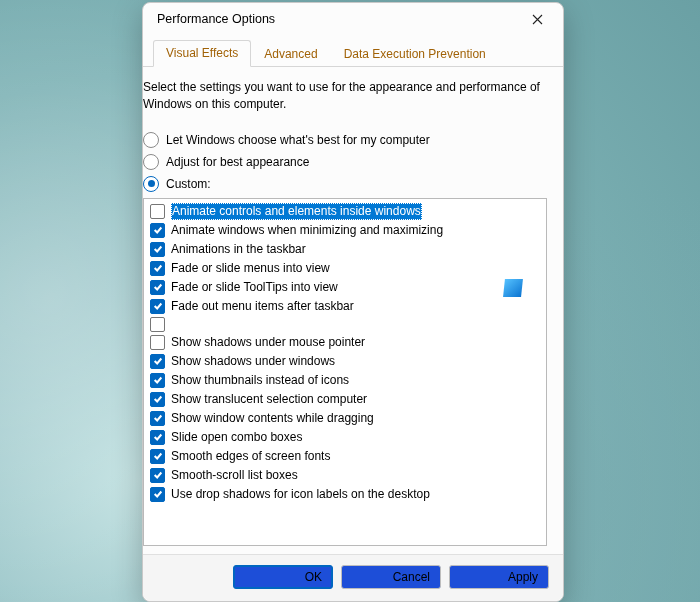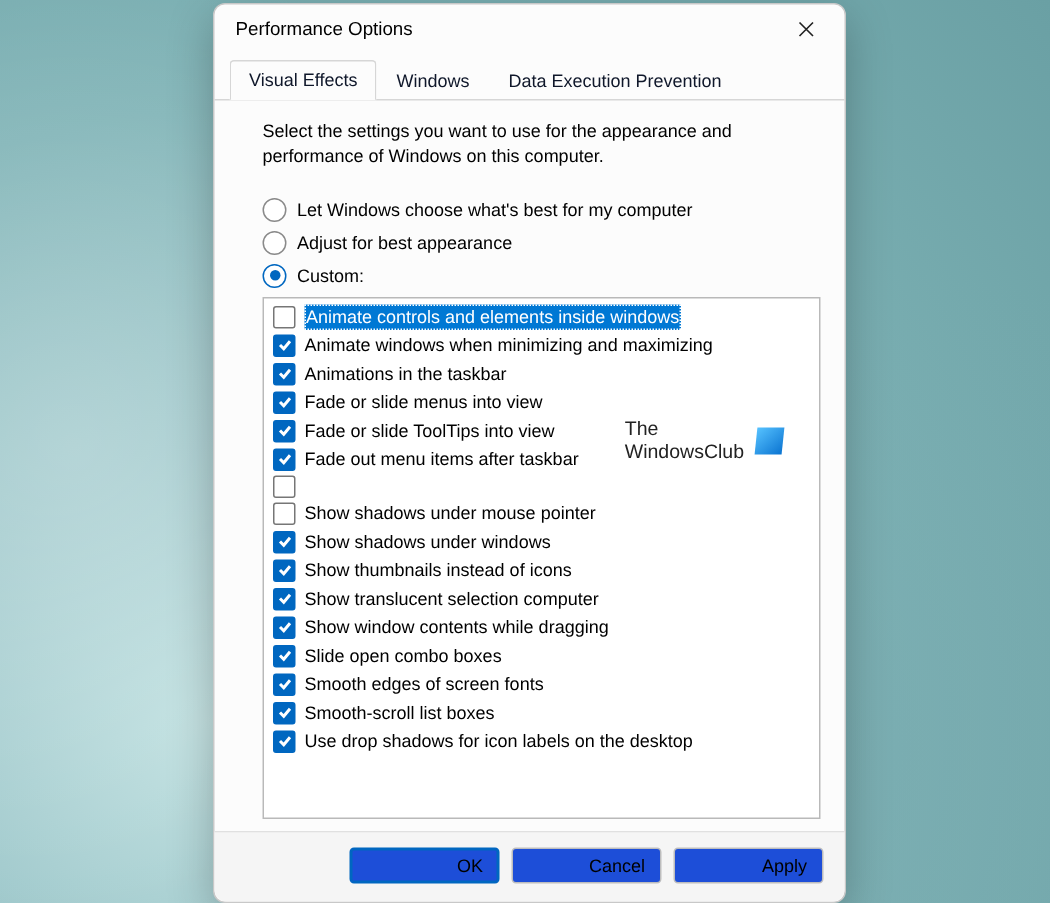--- a/index.html
+++ b/index.html
@@ -72,33 +72,33 @@
     gap: 0;
     font-size: 12px;
     position: relative;
   }
   .tab {
     padding: 5px 12px 6px 12px;
     border: 1px solid transparent;
     border-bottom: none;
     position: relative;
     top: 1px;
-    color: #0f172a;
+    color: #a16207;
     white-space: nowrap;
   }
   .tab.active {
     background: #fcfcfc;
     border-color: #d6d6d6;
     border-radius: 3px 3px 0 0;
     border-bottom: 1px solid #fcfcfc;
   }
 
   .content {
     flex: 1;
-    padding: 12px 16px 8px 32px;
+    padding: 12px 16px 8px 0;
     overflow: hidden;
     display: flex;
     flex-direction: column;
   }
   .instr {
     line-height: 1.45;
     margin-bottom: 14px;
   }
   .radio-row {
     display: flex;
@@ -216,21 +216,21 @@
     <span class="close">
       <svg viewBox="0 0 11 11">
         <path d="M1 1 L10 10 M10 1 L1 10" stroke="#222" stroke-width="1.1" fill="none"></path>
       </svg>
     </span>
   </div>
 
   <div class="tabs">
 
   <div class="tab active">Visual Effects</div>
-      <div class="tab">Windows</div>
+      <div class="tab">Advanced</div>
       <div class="tab">Data Execution Prevention</div>
     </div>
 
   <div class="content">
     <div class="instr">Select the settings you want to use for the appearance and performance of Windows on this computer.</div>
     <div>
         <div class="radio-row">
           <span class="radio"></span>
           <span>Let Windows choose what's best for my computer</span>
         </div>
@@ -238,24 +238,20 @@
           <span class="radio"></span>
           <span>Adjust for best appearance</span>
         </div>
         <div class="radio-row">
           <span class="radio sel"></span>
           <span>Custom:</span>
         </div>
       </div>
     <div class="listbox">
       <div class="watermark">
-        <span class="wm-text">
-          <span>The</span><br>
-          <span>WindowsClub</span>
-        </span>
         <span class="wm-logo"></span>
       </div>
     <div class="item highlight">
           <span class="cb"></span>
           <span class="lbl">Animate controls and elements inside windows</span>
         </div>
         <div class="item">
           <span class="cb ck">
             <svg viewBox="0 0 12 12">
               <path d="M2 6 L5 9 L10 3"></path>

